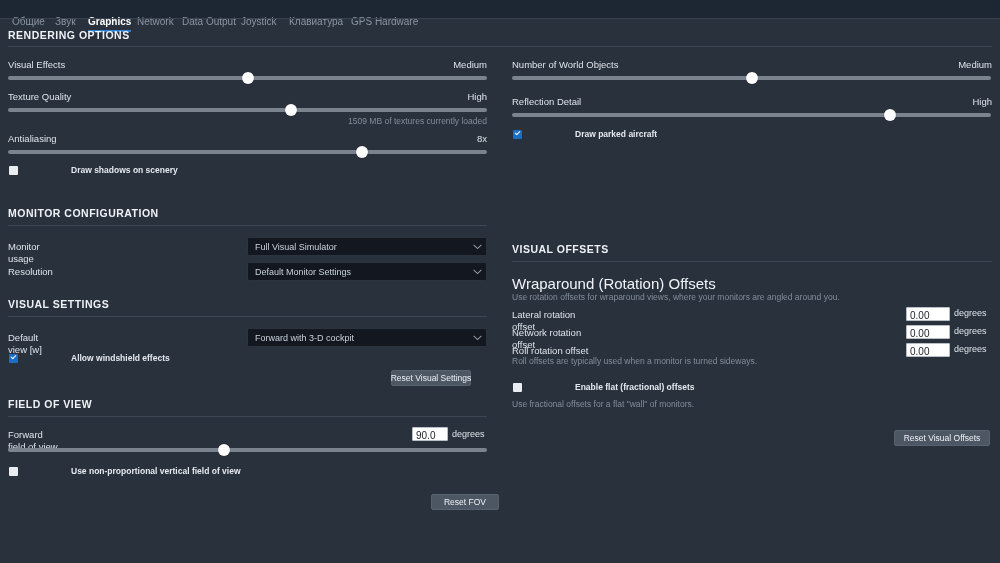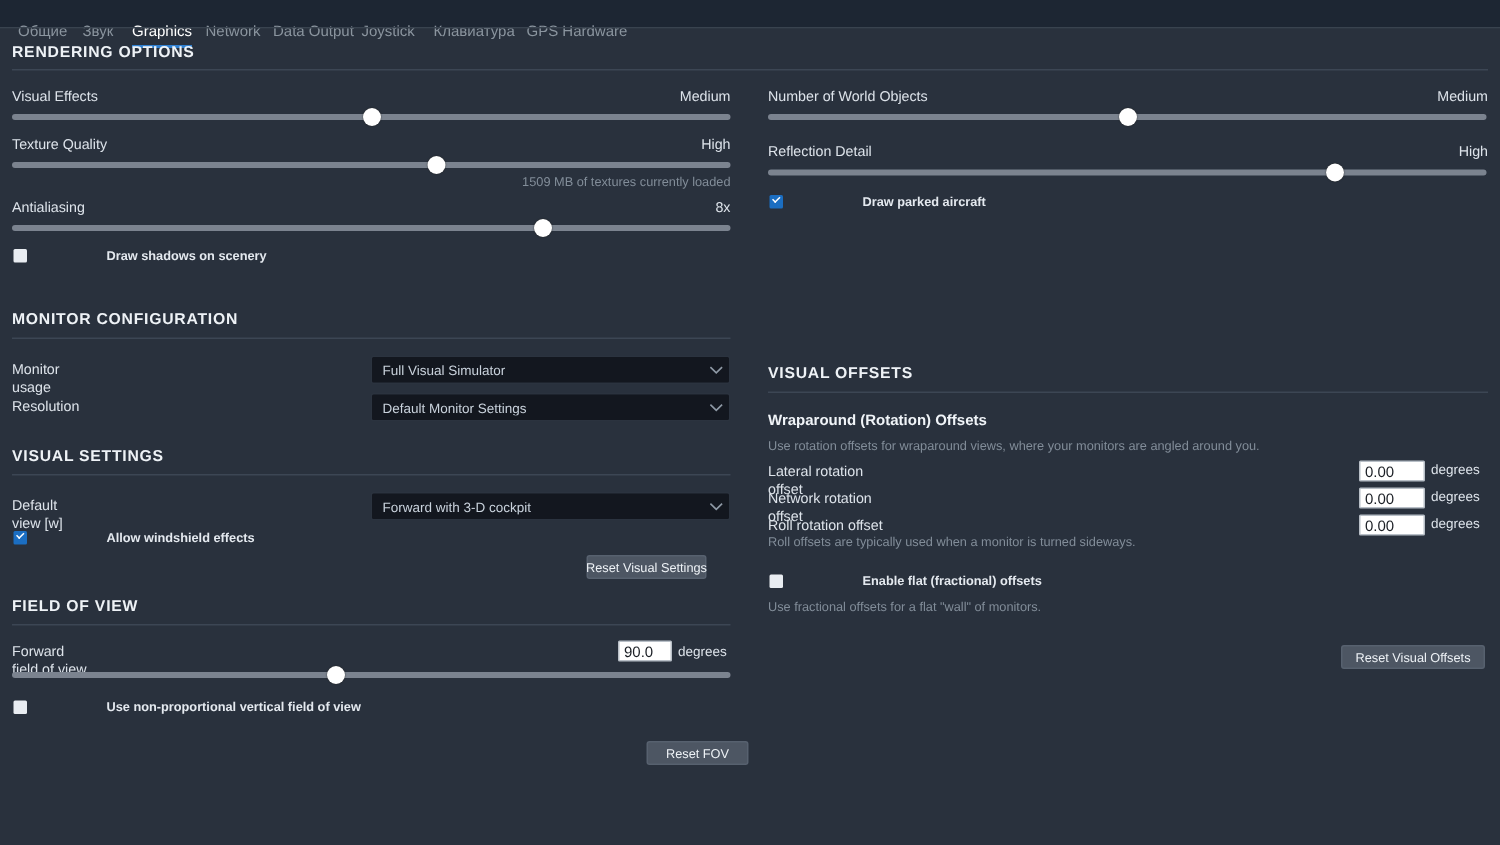--- a/index.html
+++ b/index.html
@@ -8,31 +8,31 @@
     width:1000px; height:563px; overflow:hidden;
     background:#29313d;
     font-family:"Liberation Sans", sans-serif;
     color:#e8ecf1;
     position:relative;
   }
   
   .tabbar { position:absolute; left:0; top:0; width:1000px; height:19px; background:#1d2633; }
   .tabbar-line { position:absolute; left:0; top:18px; width:1000px; height:1px; background:#39434f; }
   .tab { position:absolute; top:14px; height:17px; font-size:10px; color:#8b959f; white-space:nowrap; line-height:15px; }
-  .tab.active { color:#ffffff; font-weight:normal; }
+  .tab.active { color:#ffffff; font-weight:bold; }
   .tab .u { position:absolute; left:0; right:0; bottom:-1px; height:2px; background:#2f7fd0; }
 
   
   .sechead { position:absolute; font-size:10.5px; letter-spacing:.5px; font-weight:bold; color:#eef2f6; white-space:nowrap; }
   .rule { position:absolute; height:1px; background:#3c4654; }
 
   .lbl { position:absolute; font-size:9.5px; color:#dde3ea; line-height:11.5px; }
   .lbl-r { position:absolute; font-size:9.5px; color:#dde3ea; text-align:right; white-space:nowrap; }
   .hint { position:absolute; font-size:8.5px; color:#828d99; line-height:11px; }
-  .subhead { position:absolute; font-size:10px; font-weight:bold; color:#f0f4f8; white-space:nowrap; }
+  .subhead { position:absolute; font-size:15px; font-weight:normal; color:#f0f4f8; white-space:nowrap; }
 
   
   .slider { position:absolute; height:12px; }
   .slider .track { position:absolute; left:0; right:0; top:4px; height:4px; background:#7b838f; border-radius:2px; }
   .slider .knob { position:absolute; top:0; width:12px; height:12px; border-radius:50%; background:#ffffff; box-shadow:0 0 1px #222; }
 
   
   .cb { position:absolute; display:flex; align-items:center; gap:5px; }
   .cb .box { width:9px; height:9px; border-radius:1px; background:#e9edf2; flex:0 0 auto; position:relative; }
   .cb.on .box { background:#1b6ec2; }

